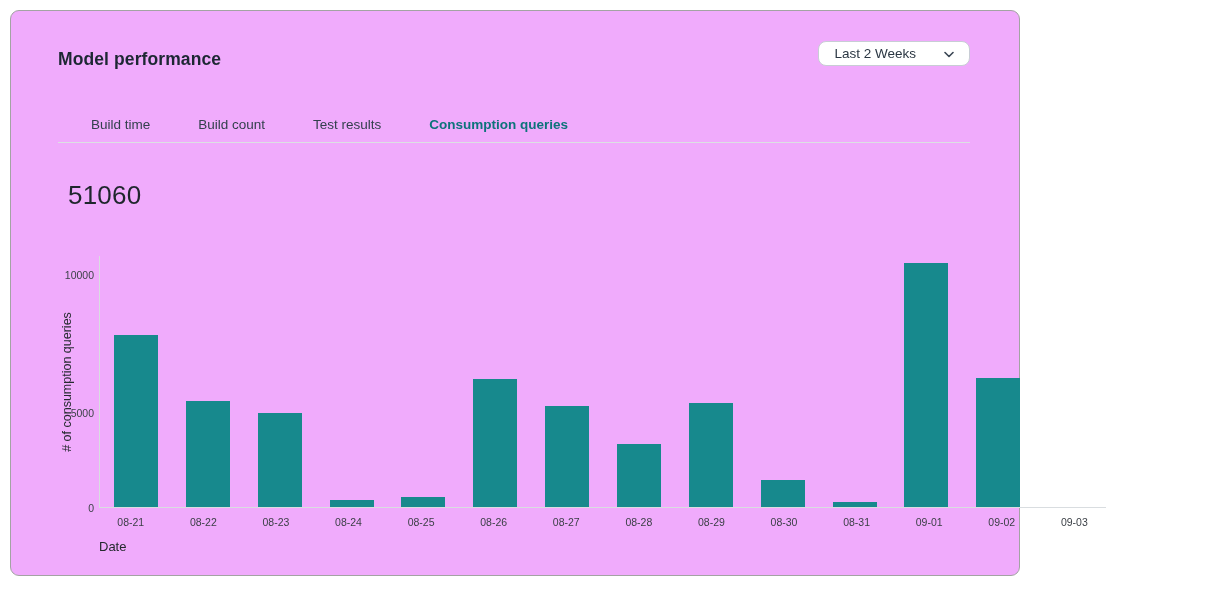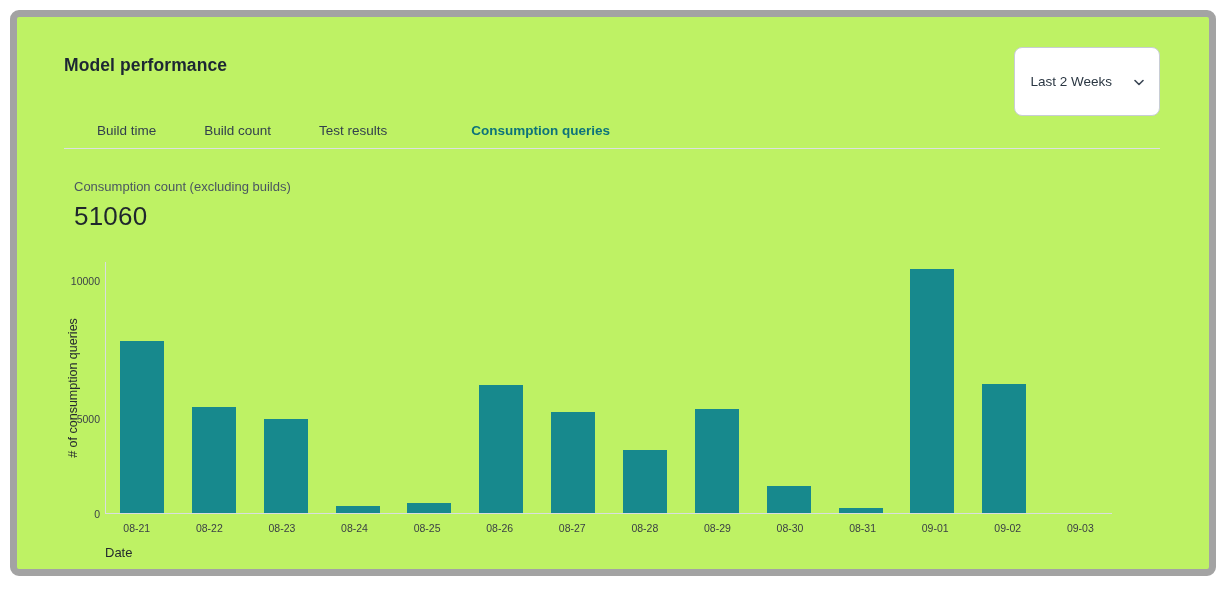--- a/index.html
+++ b/index.html
@@ -6,45 +6,45 @@
   html, body {
     width: 1228px; height: 590px;
     background: #ffffff;
     font-family: "Liberation Sans", sans-serif;
     position: relative;
     overflow: hidden;
   }
   .card {
     position: absolute;
     left: 10px; top: 10px;
-    width: 1206px; height: 566px;
-    background: #bef264;
-    border: 7px solid #a3a3a3;
+    width: 1010px; height: 566px;
+    background: #f0abfc;
+    border: 1px solid #a3a3a3;
     border-radius: 9px;
   }
   
   .card-header {
     position: absolute;
     left: 47px; right: 49px; top: 30px;
     display: flex;
     justify-content: space-between;
     align-items: flex-start;
   }
   .page-title {
     font-size: 17.5px;
     font-weight: 600;
     color: #1D2733;
     padding-top: 8px;
     letter-spacing: 0.1px;
   }
   .range-button {
     display: flex;
     align-items: center;
-    gap: 22px;
-    padding: 26px 15px;
+    gap: 28px;
+    padding: 4px 15px;
     border: 1px solid #C8CDD5;
     border-radius: 8px;
     background: #ffffff;
     font-family: inherit;
     font-size: 13.5px;
     color: #2A3642;
     cursor: pointer;
   }
   .chevron-icon { display: inline-flex; margin-top: 2px; }
   
@@ -61,21 +61,20 @@
   .tab {
     font-size: 13.5px;
     color: #33404D;
     white-space: nowrap;
     cursor: pointer;
     position: relative;
   }
   .tab.active {
     color: #0D737A;
     font-weight: 700;
-    margin-left: 36px;
   }
   
   .metric { position: absolute; left: 57px; top: 162px; }
   .metric-label { font-size: 13px; color: #4A5660; }
   .metric-value { font-size: 26px; color: #1F262D; margin-top: 7px; letter-spacing: 0.2px; }
   
   .chart { position: absolute; left: 0; top: 0; width: 100%; height: 100%; }
   .y-axis-title {
     position: absolute;
     left: 56px; top: 371px;
@@ -146,21 +145,20 @@
   </div>
 
   <div class="tabs">
       <div class="tab">Build time</div>
       <div class="tab">Build count</div>
       <div class="tab">Test results</div>
       <div class="tab active">Consumption queries</div>
     </div>
 
   <div class="metric">
-    <div class="metric-label">Consumption count (excluding builds)</div>
     <div class="metric-value">51060</div>
   </div>
 
   <div class="chart">
     <div class="y-axis-title"># of consumption queries</div>
     <div class="y-ticks">
         <div class="y-tick-label" style="top: 491px;">0</div>
         <div class="y-tick-label" style="top: 396px;">5000</div>
         <div class="y-tick-label" style="top: 258px;">10000</div>
       </div>

